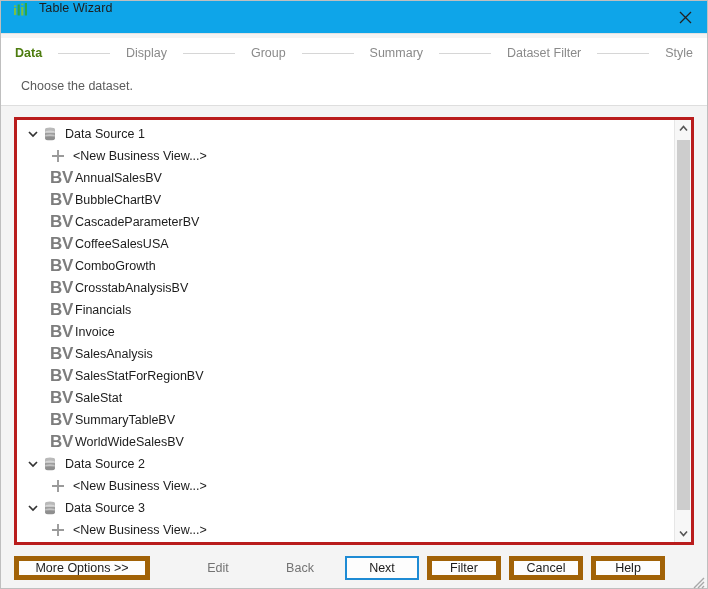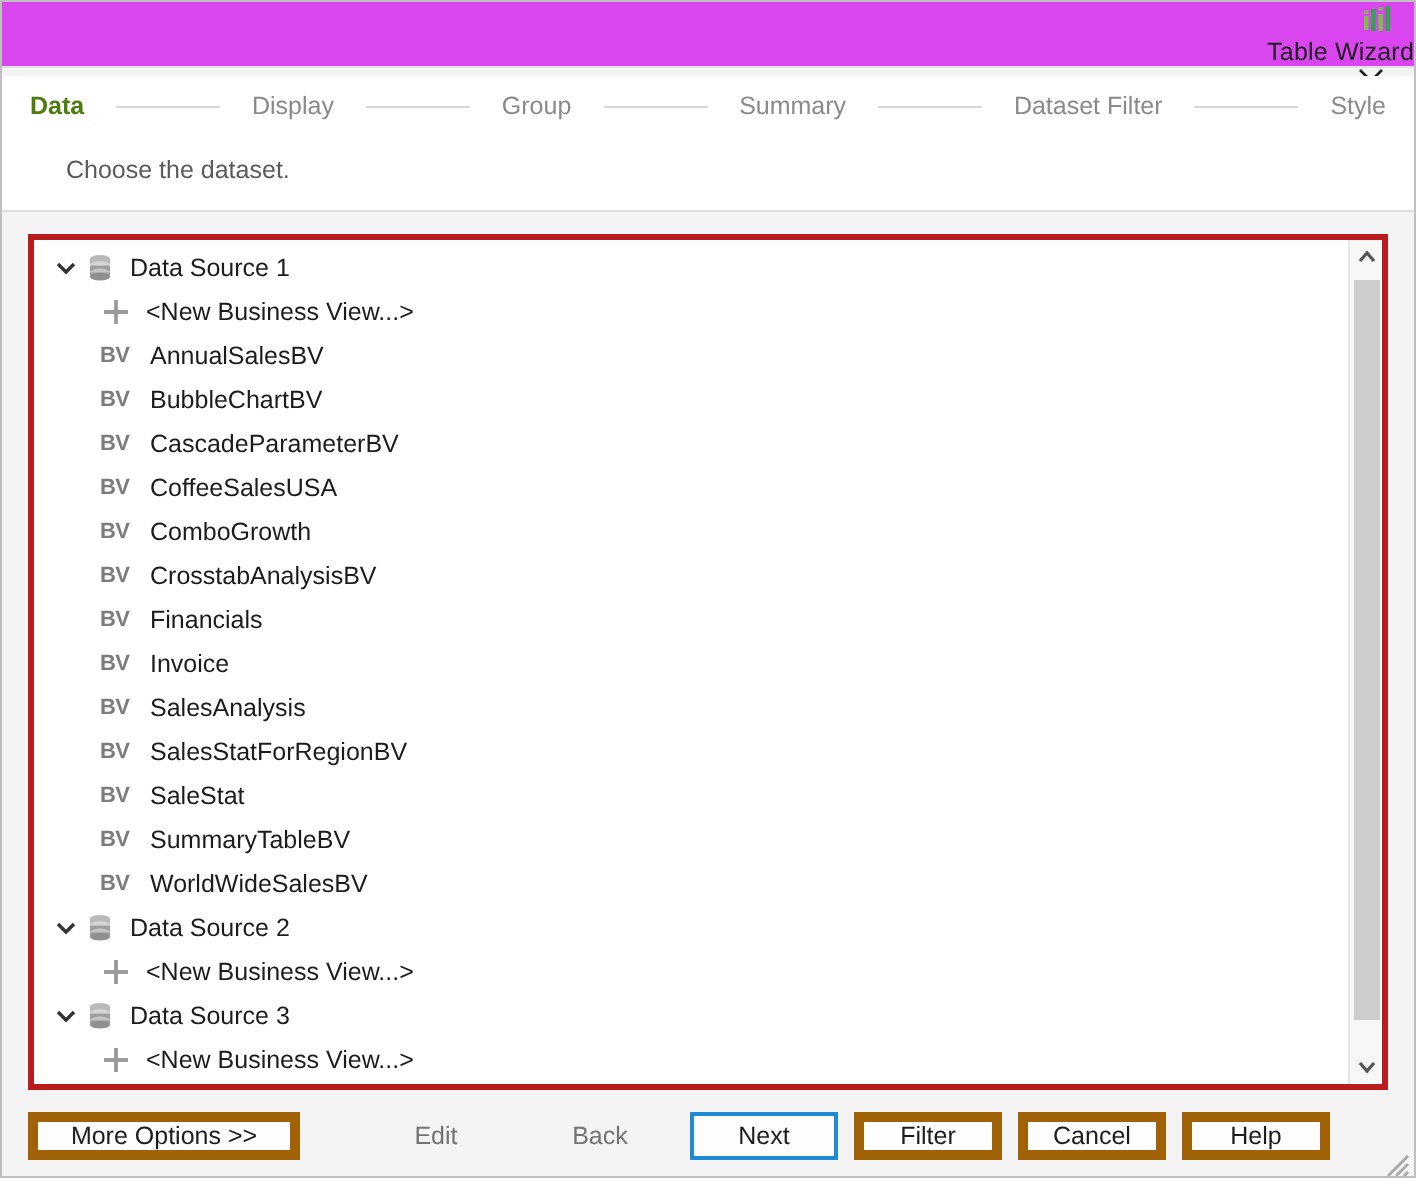--- a/index.html
+++ b/index.html
@@ -14,25 +14,24 @@
     position: relative;
     width: 708px; height: 589px;
     background: #f4f4f4;
     border: 1px solid #bfbfbf;
     display: flex; flex-direction: column;
   }
 
   
   #titlebar {
     height: 33px; min-height: 33px;
-    background: #d946ef;
+    background: #0ea5e9;
     border-bottom: 1px solid #e2e2e2;
-    display: flex; align-items: flex-end;
+    display: flex; align-items: flex-start;
     padding: 0 0 0 11px;
-    flex-direction: column;
   }
   #app-icon { width: 18px; height: 18px; margin-right: 9px; flex: 0 0 auto; }
   #title-text {
     font-size: 12.5px; color: #1d1d1d; letter-spacing: .1px;
   }
   #close-btn {
     margin-left: auto; width: 44px; height: 32px;
     display: flex; align-items: center; justify-content: center;
     cursor: pointer;
   }
@@ -52,21 +51,21 @@
   }
   .step.active { color: #4d7c0f; font-weight: bold; }
   .step-line {
     flex: 1 1 auto; height: 1px; background: #d6d6d6;
     margin: 0 16px; min-width: 20px; max-width: 84px;
   }
 
   
   #hint-bar {
     background: #ffffff;
-    padding: 8px 0 11px 32px;
+    padding: 8px 0 11px 20px;
     border-bottom: 1px solid #dedede;
   }
   #hint-text { font-size: 12.5px; color: #5b5b5b; }
 
   
   #body-area {
     flex: 1 1 auto; position: relative;
     background: #f4f4f4;
     padding: 11px 13px 0 13px;
   }
@@ -92,21 +91,21 @@
   .row.lvl1 { padding-left: 33px; }
   .chev {
     width: 14px; height: 14px; flex: 0 0 auto;
     display: flex; align-items: center; justify-content: center;
     margin-right: 2px; cursor: pointer;
   }
   .db-icon { width: 16px; height: 16px; flex: 0 0 auto; margin-right: 7px; }
   .plus-icon { width: 16px; height: 16px; flex: 0 0 auto; margin-right: 7px; }
   .bv-icon {
     width: 19px; flex: 0 0 auto; margin-right: 6px;
-    font-size: 11px; font-weight: bold; color: #7d7d7d;
+    font-size: 17px; font-weight: bold; color: #7d7d7d;
     letter-spacing: -.3px;
   }
   .row-label { color: #1c1c1c; }
 
   
   #vscroll {
     width: 17px; flex: 0 0 auto;
     background: #f7f7f7;
     border-left: 1px solid #e6e6e6;
     position: relative;

